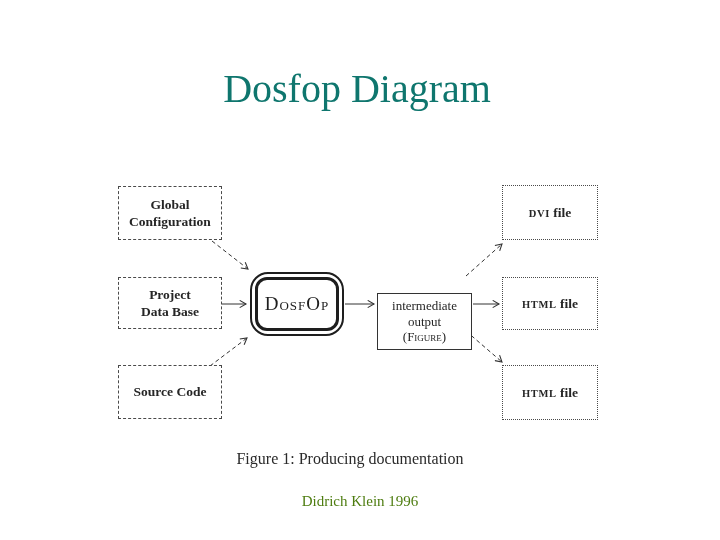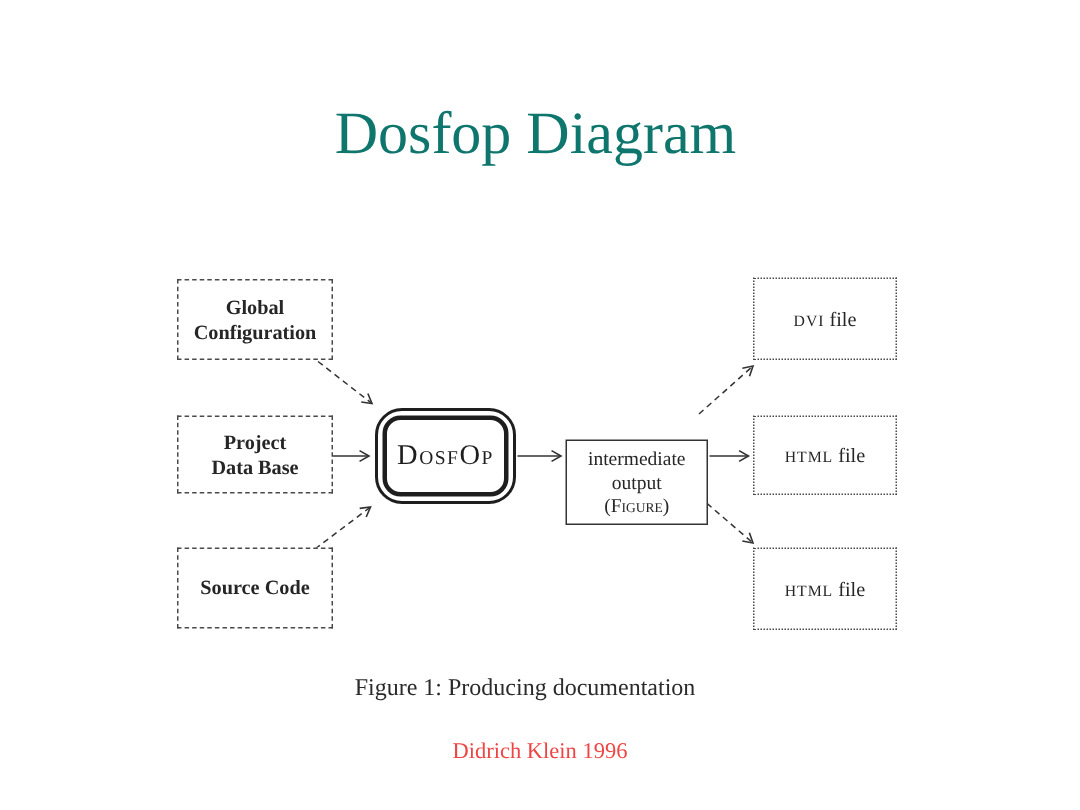--- a/index.html
+++ b/index.html
@@ -65,38 +65,38 @@
     color: #1e1e1e;
   }
 
   #node-intermediate { left: 377px; top: 273px; width: 95px; height: 57px; font-size: 13px; line-height: 1.2; }
   .smallcaps { font-variant: small-caps; }
 
   #node-dvi-file  { left: 502px; top: 185px; width: 96px; height: 55px; }
   #node-info-file { left: 502px; top: 277px; width: 96px; height: 53px; }
   #node-html-file { left: 502px; top: 365px; width: 96px; height: 55px; }
 
-  .file-label { white-space: pre; }
+  .file-label { white-space: pre; font-weight: bold; }
   .acronym { font-size: 0.78em; letter-spacing: 0.6px; }
 
   .figure-caption {
     position: absolute;
     top: 433px; left: 0; width: 700px;
     text-align: center;
     font-size: 16px;
     color: #2a2a2a;
     margin-top: 17px;
   }
 
   .credit-line {
     position: absolute;
     top: 493px; left: 0; width: 720px;
     text-align: center;
     font-size: 15px;
-    color: #ef4444;
+    color: #4d7c0f;
   }
 
   .connector-layer {
     position: absolute;
     top: 0; left: 0;
     width: 720px; height: 540px;
     pointer-events: none;
   }
 </style>
 </head>

